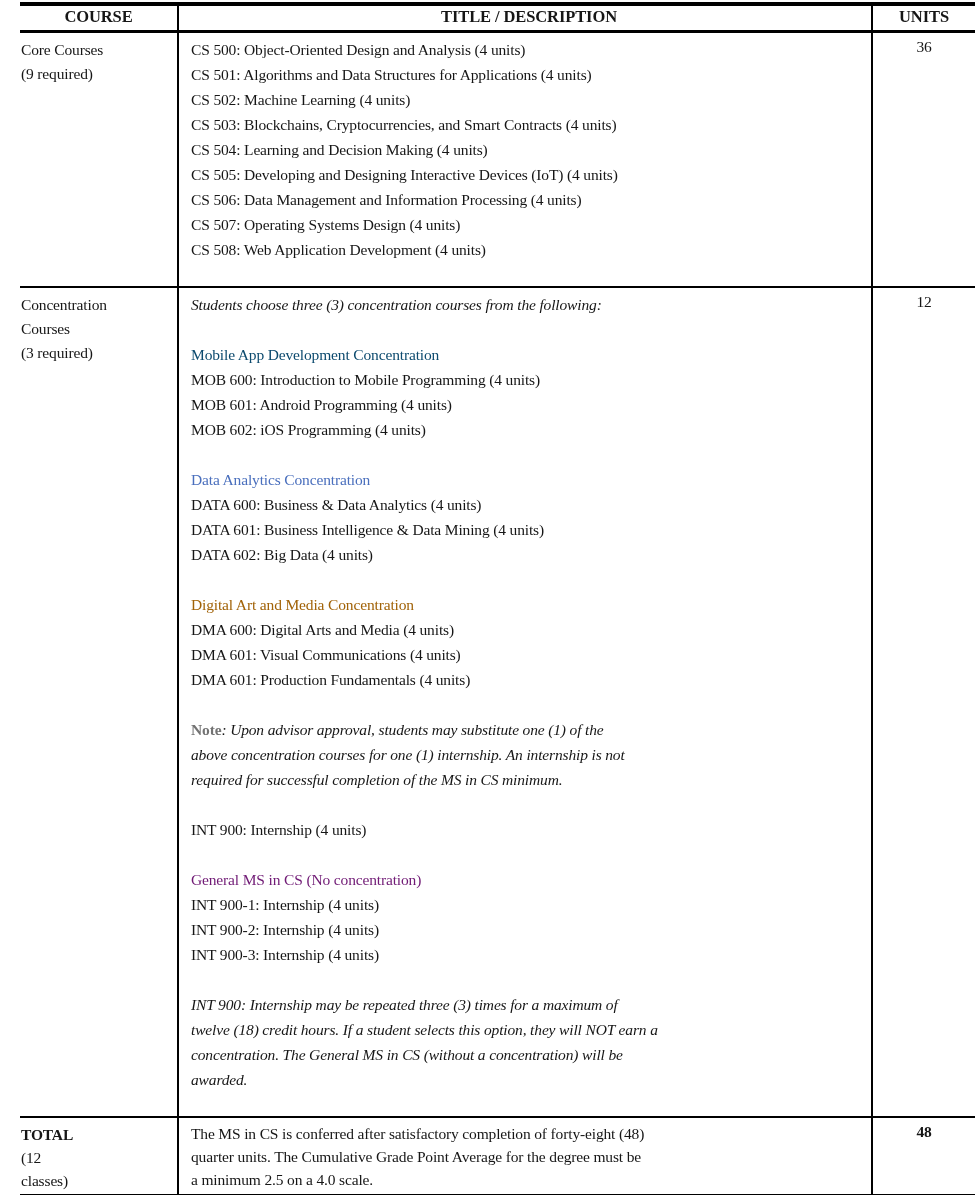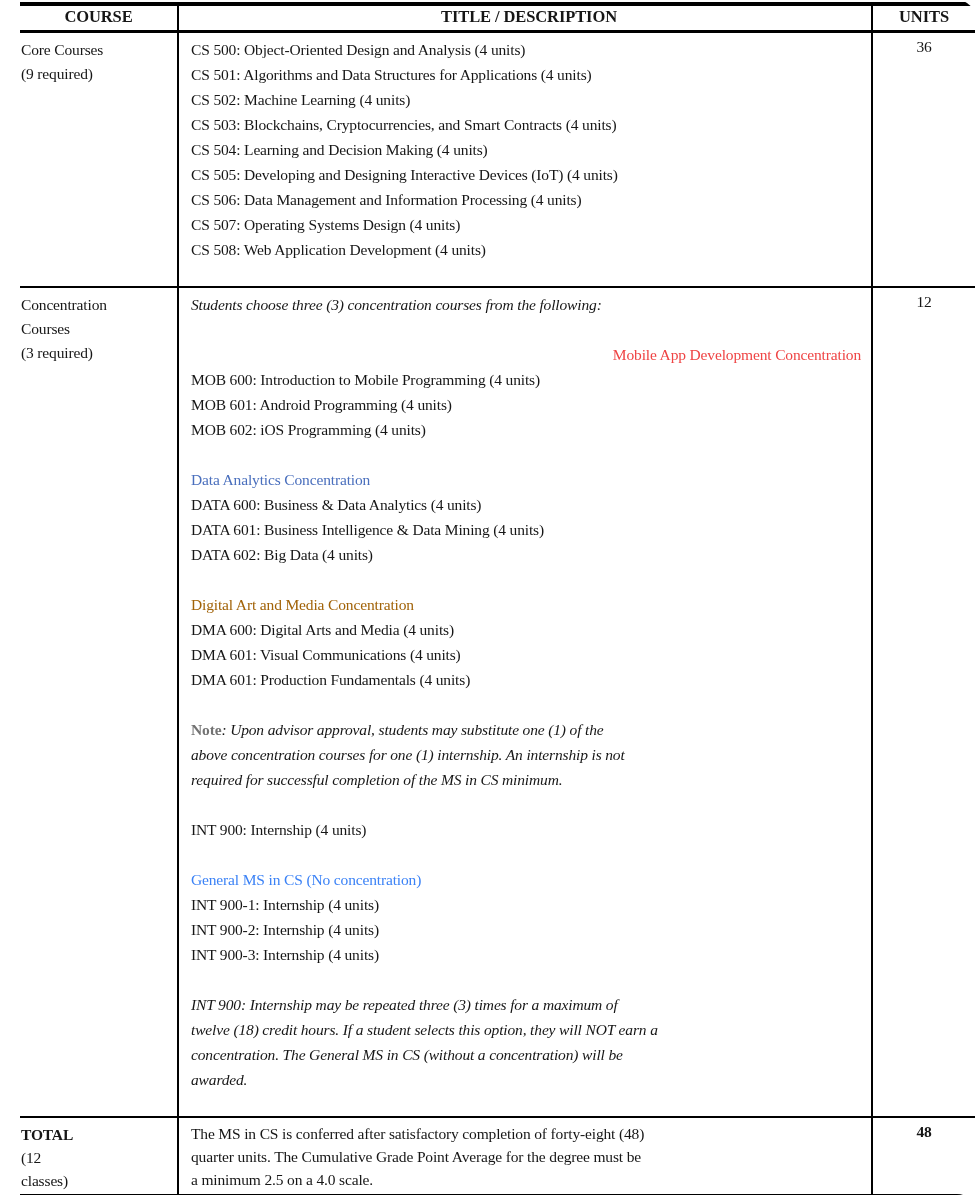--- a/index.html
+++ b/index.html
@@ -8,21 +8,20 @@
     background: #ffffff;
   }
   .page {
     position: relative;
     width: 975px;
     height: 1195px;
     background: #ffffff;
     font-family: "Liberation Serif", serif;
     color: #161616;
     overflow: hidden;
-    border-radius: 18px;
   }
   table.curriculum {
     border-collapse: collapse;
     table-layout: fixed;
     margin-left: 20px;
     margin-top: 2px;
     width: 955px;
   }
   col.c-course { width: 158px; }
   col.c-desc   { width: 694px; }
@@ -115,42 +114,42 @@
         </tr>
         <tr>
           <td class="course-cell">
             <div>Concentration</div>
             <div>Courses</div>
             <div>(3 required)</div>
           </td>
           <td class="desc-cell">
             <div class="line italic">Students choose three (3) concentration courses from the following:</div>
             <div class="line">&nbsp;</div>
-            <div class="line heading" style="color: #ef4444; text-align: right;">Mobile App Development Concentration</div>
+            <div class="line heading" style="color: #0c4a6e;">Mobile App Development Concentration</div>
             <div class="line">MOB 600: Introduction to Mobile Programming (4 units)</div>
             <div class="line">MOB 601: Android Programming (4 units)</div>
             <div class="line">MOB 602: iOS Programming (4 units)</div>
             <div class="line">&nbsp;</div>
             <div class="line heading" style="color: rgb(74, 111, 189);">Data Analytics Concentration</div>
             <div class="line">DATA 600: Business &amp; Data Analytics (4 units)</div>
             <div class="line">DATA 601: Business Intelligence &amp; Data Mining (4 units)</div>
             <div class="line">DATA 602: Big Data (4 units)</div>
             <div class="line">&nbsp;</div>
             <div class="line heading" style="color: #a16207;">Digital Art and Media Concentration</div>
             <div class="line">DMA 600: Digital Arts and Media (4 units)</div>
             <div class="line">DMA 601: Visual Communications (4 units)</div>
             <div class="line">DMA 601: Production Fundamentals (4 units)</div>
             <div class="line">&nbsp;</div>
             <div class="line"><span class="note-label" style="color: #737373;">Note</span><span class="italic">: Upon advisor approval, students may substitute one (1) of the</span></div>
             <div class="line italic">above concentration courses for one (1) internship. An internship is not</div>
             <div class="line italic">required for successful completion of the MS in CS minimum.</div>
             <div class="line">&nbsp;</div>
             <div class="line">INT 900: Internship (4 units)</div>
             <div class="line">&nbsp;</div>
-            <div class="line heading" style="color: #3b82f6;">General MS in CS (No concentration)</div>
+            <div class="line heading" style="color: #701a75;">General MS in CS (No concentration)</div>
             <div class="line">INT 900-1: Internship (4 units)</div>
             <div class="line">INT 900-2: Internship (4 units)</div>
             <div class="line">INT 900-3: Internship (4 units)</div>
             <div class="line">&nbsp;</div>
             <div class="line italic">INT 900: Internship may be repeated three (3) times for a maximum of</div>
             <div class="line italic">twelve (18) credit hours. If a student selects this option, they will NOT earn a</div>
             <div class="line italic">concentration. The General MS in CS (without a concentration) will be</div>
             <div class="line italic">awarded.</div>
           </td>
           <td class="units-cell">

